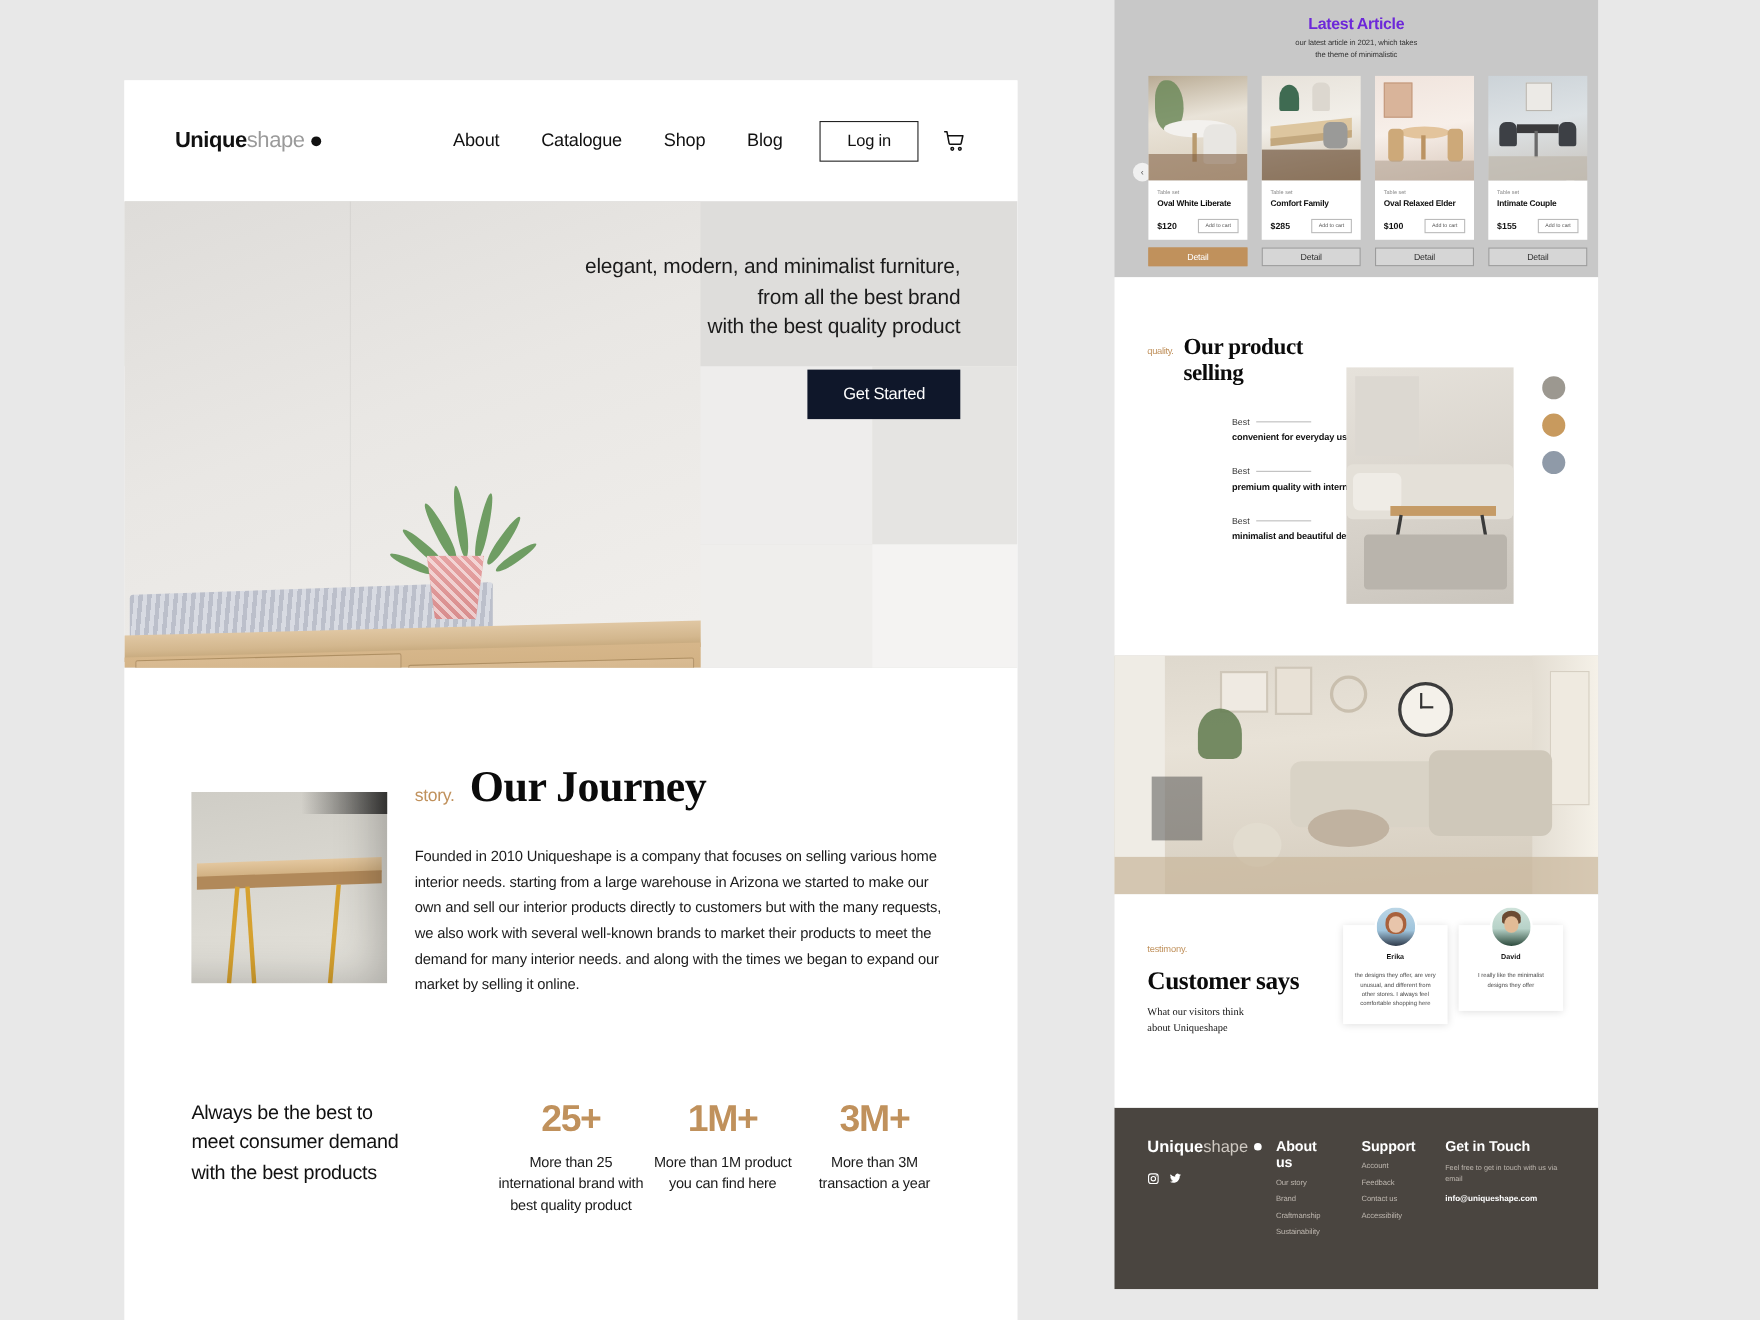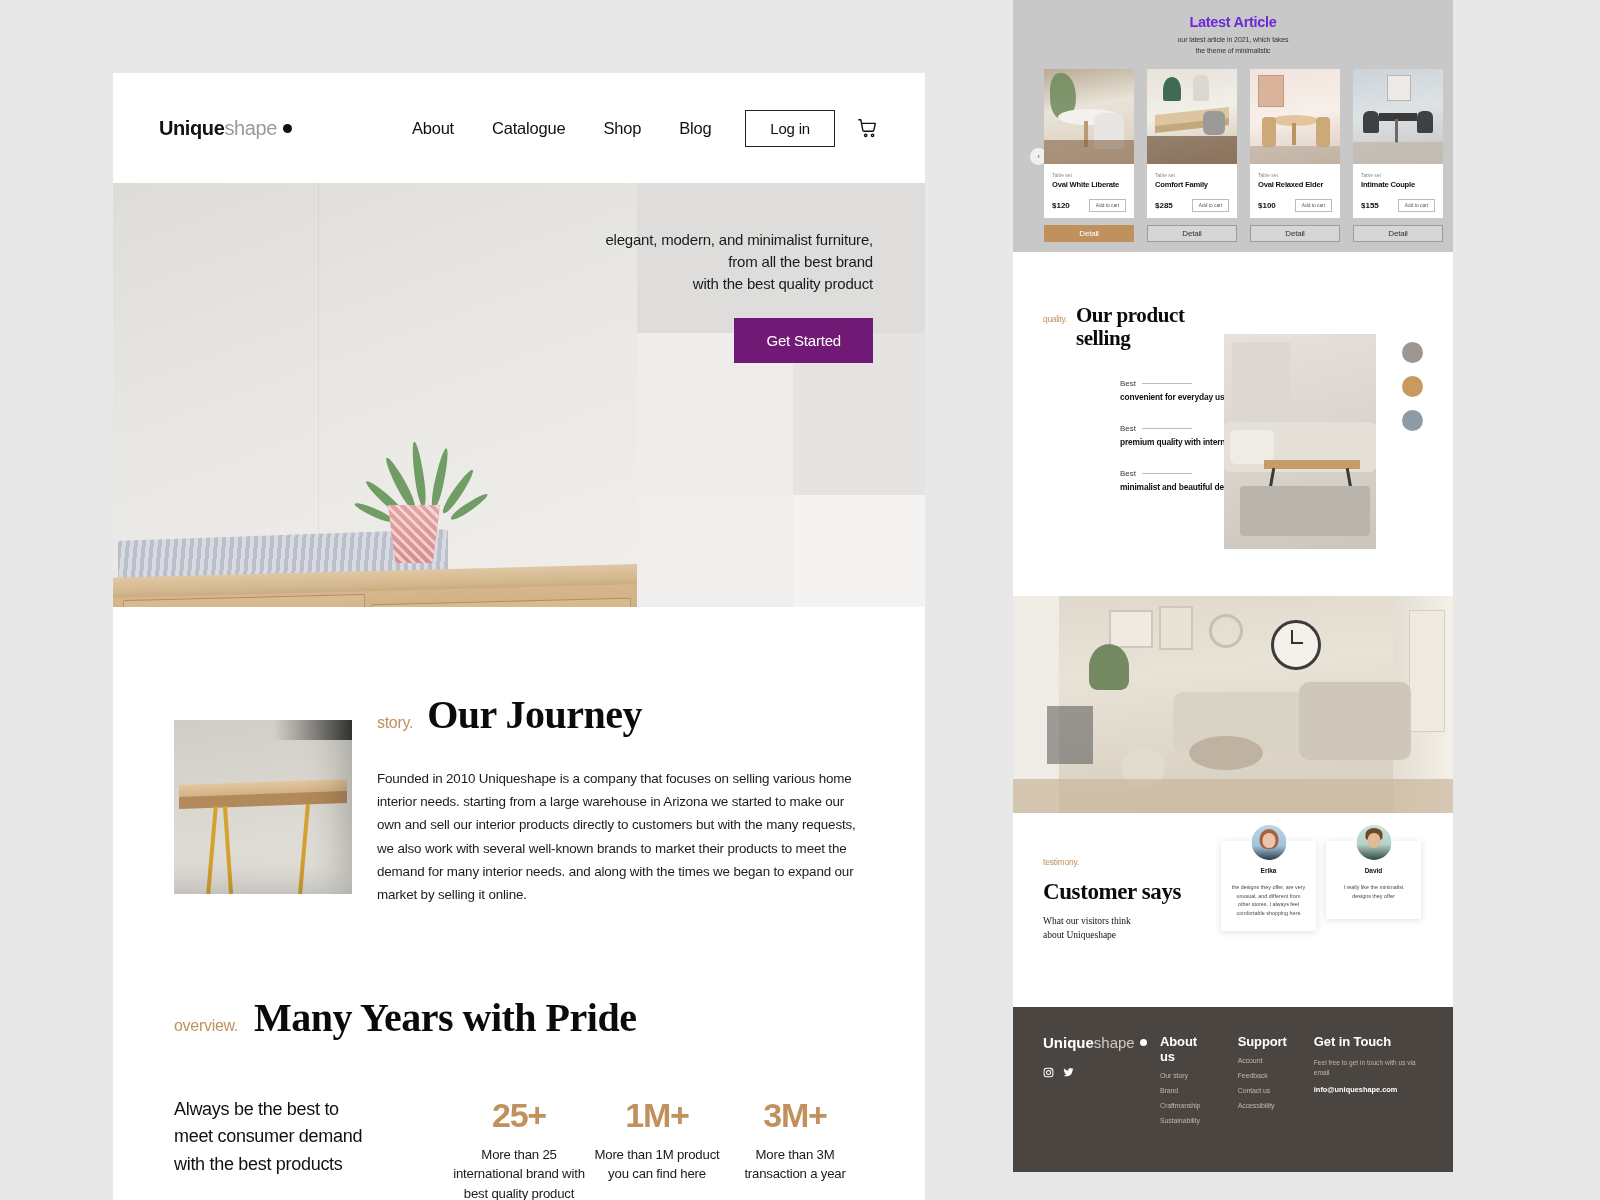--- a/index.html
+++ b/index.html
@@ -71,24 +71,24 @@
     background:repeating-linear-gradient(45deg,rgba(255,255,255,.55) 0 3px,transparent 3px 7px);
     clip-path:polygon(8% 0,92% 0,80% 100%,20% 100%);}
   .leaf{position:absolute;background:#6f9d63;border-radius:50% 50% 50% 50%/60% 60% 40% 40%;transform-origin:bottom center;}
 
   .hero-text{position:absolute;right:52px;top:24px;width:420px;text-align:right;}
   .hero-title{
     font-size:49px;line-height:.96;font-weight:bold;color:#0b0b0b;
     letter-spacing:-2.4px;margin:0;
   }
   .hero-sub{
-    margin-top:22px;font-size:15px;line-height:1.45;color:#1b1b1b;letter-spacing:-.2px;
+    margin-top:22px;font-size:19px;line-height:1.45;color:#1b1b1b;letter-spacing:-.2px;
   }
   .get-started{
-    display:inline-block;margin-top:24px;background:#701a75;color:#fff;
+    display:inline-block;margin-top:24px;background:#0f172a;color:#fff;
     font-size:15px;padding:14px 32px;border:none;cursor:pointer;font-family:inherit;letter-spacing:-.2px;
   }
 
   
   .journey{padding:88px 0 0 0;display:flex;align-items:center;}
   .journey-img{
     position:relative;width:178px;height:174px;margin-left:61px;flex:none;
     background:linear-gradient(170deg,#cfcdc6 0%,#dcdad3 60%,#e6e4dd 100%);
     overflow:hidden;
   }
@@ -286,24 +286,20 @@
       <div class="journey-body">
         <div class="journey-head">
           <span class="eyebrow">story.</span>
           <span class="h2-serif">Our Journey</span>
         </div>
         <p class="journey-p">Founded in 2010 Uniqueshape is a company that focuses on selling various home interior needs. starting from a large warehouse in Arizona we started to make our own and sell our interior products directly to customers but with the many requests, we also work with several well-known brands to market their products to meet the demand for many interior needs. and along with the times we began to expand our market by selling it online.</p>
       </div>
     </div>
 
     <div class="overview">
-      <div class="ov-head">
-        <span class="eyebrow">overview.</span>
-        <span class="h2-serif">Many Years with Pride</span>
-      </div>
       <div class="ov-row">
         <div class="ov-lead">Always be the best to meet consumer demand with the best products</div>
         <div class="stats">
           <div class="stat">
             <div class="stat-num">25+</div>
             <div class="stat-txt">More than 25 international brand with best quality product</div>
           </div>
           <div class="stat">
             <div class="stat-num">1M+</div>
             <div class="stat-txt">More than 1M product you can find here</div>

